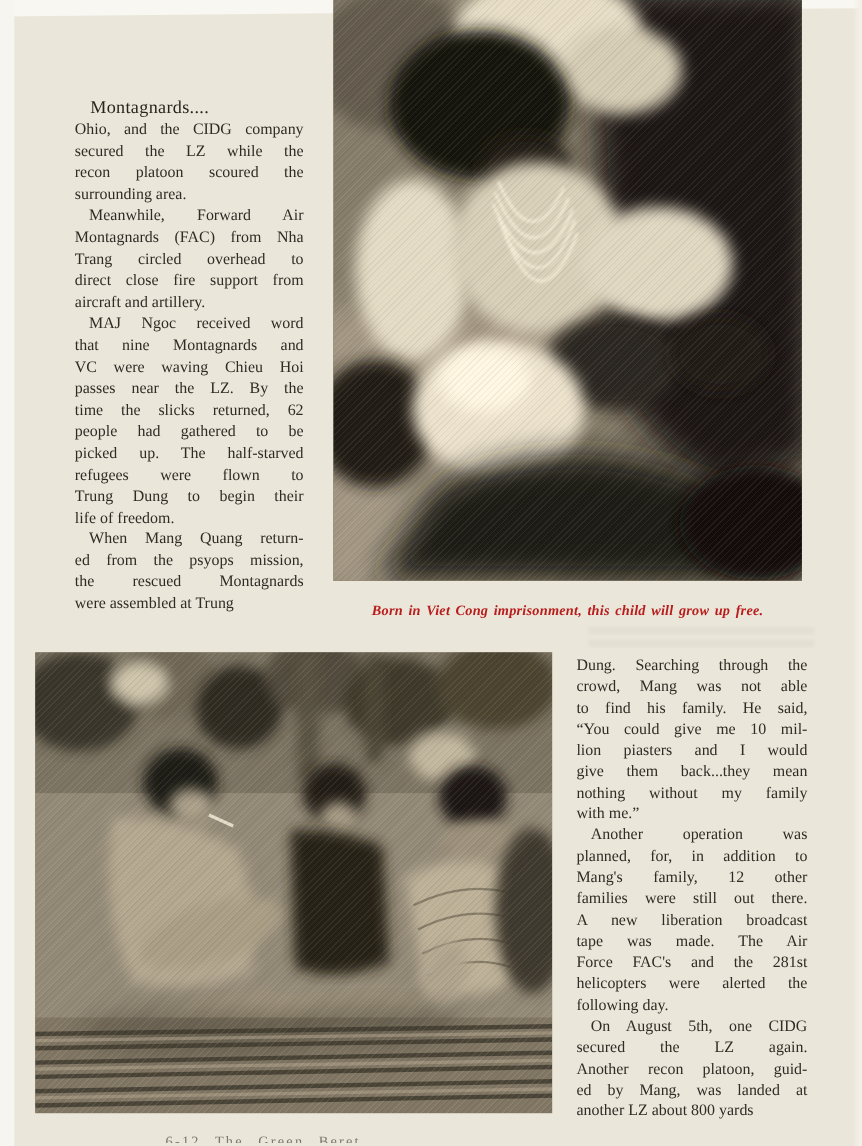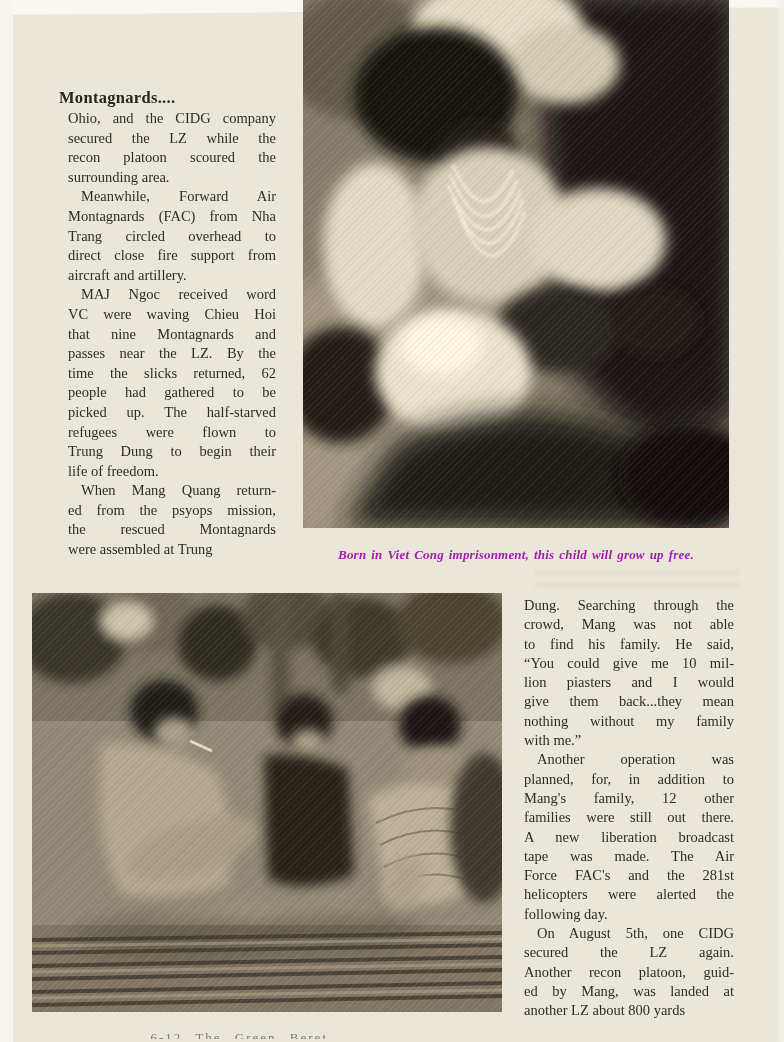--- a/index.html
+++ b/index.html
@@ -9,33 +9,33 @@
     font-family:"Liberation Serif","DejaVu Serif",serif;
   }
   .page{position:absolute;inset:0;}
   
   .scan-top{position:absolute;left:-8px;top:-2px;width:810px;height:17px;
     background:#f8f7f2;transform:rotate(-0.55deg);transform-origin:left top;z-index:1;}
   .scan-left{position:absolute;left:0;top:0;width:13px;height:1042px;background:#f6f5ef;z-index:3;}
   .scan-right{position:absolute;right:0;top:0;width:9px;height:1042px;z-index:3;
     background:linear-gradient(to right, rgba(246,245,239,0), #f2f0e8 70%);}
   .heading{
-    position:absolute;left:59px;top:88px;margin:0;z-index:2;
-    font-size:16.5px;font-weight:bold;letter-spacing:.3px;color:#28251f;
+    position:absolute;left:82px;top:88px;margin:0;z-index:2;
+    font-size:16.5px;font-weight:normal;letter-spacing:.3px;color:#28251f;
   }
   .col{position:absolute;z-index:2;}
   .col .line{text-align:justify;text-align-last:justify;}
   .col .line.last{text-align-last:left;}
   .para.indent .line:first-child{text-indent:13px;}
   .col.left{left:68px;top:109px;width:208px;font-size:14.5px;line-height:19.6px;}
   .col.right{left:524px;top:596px;width:210px;font-size:14.5px;line-height:19.3px;}
   .caption{
     position:absolute;left:308px;top:547px;width:416px;z-index:2;
     font-size:13px;font-weight:bold;font-style:italic;text-align:center;
-    color:#a21caf;word-spacing:1.5px;letter-spacing:.2px;
+    color:#b91c1c;word-spacing:1.5px;letter-spacing:.2px;
   }
   .photo{position:absolute;margin:0;overflow:hidden;z-index:2;
     filter:sepia(.18) contrast(1.02);background:#7f7869;}
   .photo svg{position:absolute;inset:0;display:block;}
   .photo .halftone{position:absolute;inset:0;pointer-events:none;
     background-image:repeating-linear-gradient(135deg,
       rgba(240,235,220,.07) 0 1px, rgba(20,18,12,.06) 1px 2px, transparent 2px 4px);}
   .top-photo{left:303px;top:0;width:426px;height:528px;}
   .bottom-photo{left:32px;top:593px;width:470px;height:419px;}
   .ghost{position:absolute;left:535px;top:570px;width:205px;height:18px;z-index:1;
@@ -64,22 +64,22 @@
       </div>
       <div class="para indent">
         <div class="line">Meanwhile, Forward Air</div>
         <div class="line">Montagnards (FAC) from Nha</div>
         <div class="line">Trang circled overhead to</div>
         <div class="line">direct close fire support from</div>
         <div class="line last">aircraft and artillery.</div>
       </div>
       <div class="para indent">
         <div class="line">MAJ Ngoc received word</div>
+        <div class="line">that nine Montagnards and</div>
         <div class="line">VC were waving Chieu Hoi</div>
-        <div class="line">that nine Montagnards and</div>
         <div class="line">passes near the LZ. By the</div>
         <div class="line">time the slicks returned, 62</div>
         <div class="line">people had gathered to be</div>
         <div class="line">picked up. The half-starved</div>
         <div class="line">refugees were flown to</div>
         <div class="line">Trung Dung to begin their</div>
         <div class="line last">life of freedom.</div>
       </div>
       <div class="para indent">
         <div class="line">When Mang Quang return-</div>

